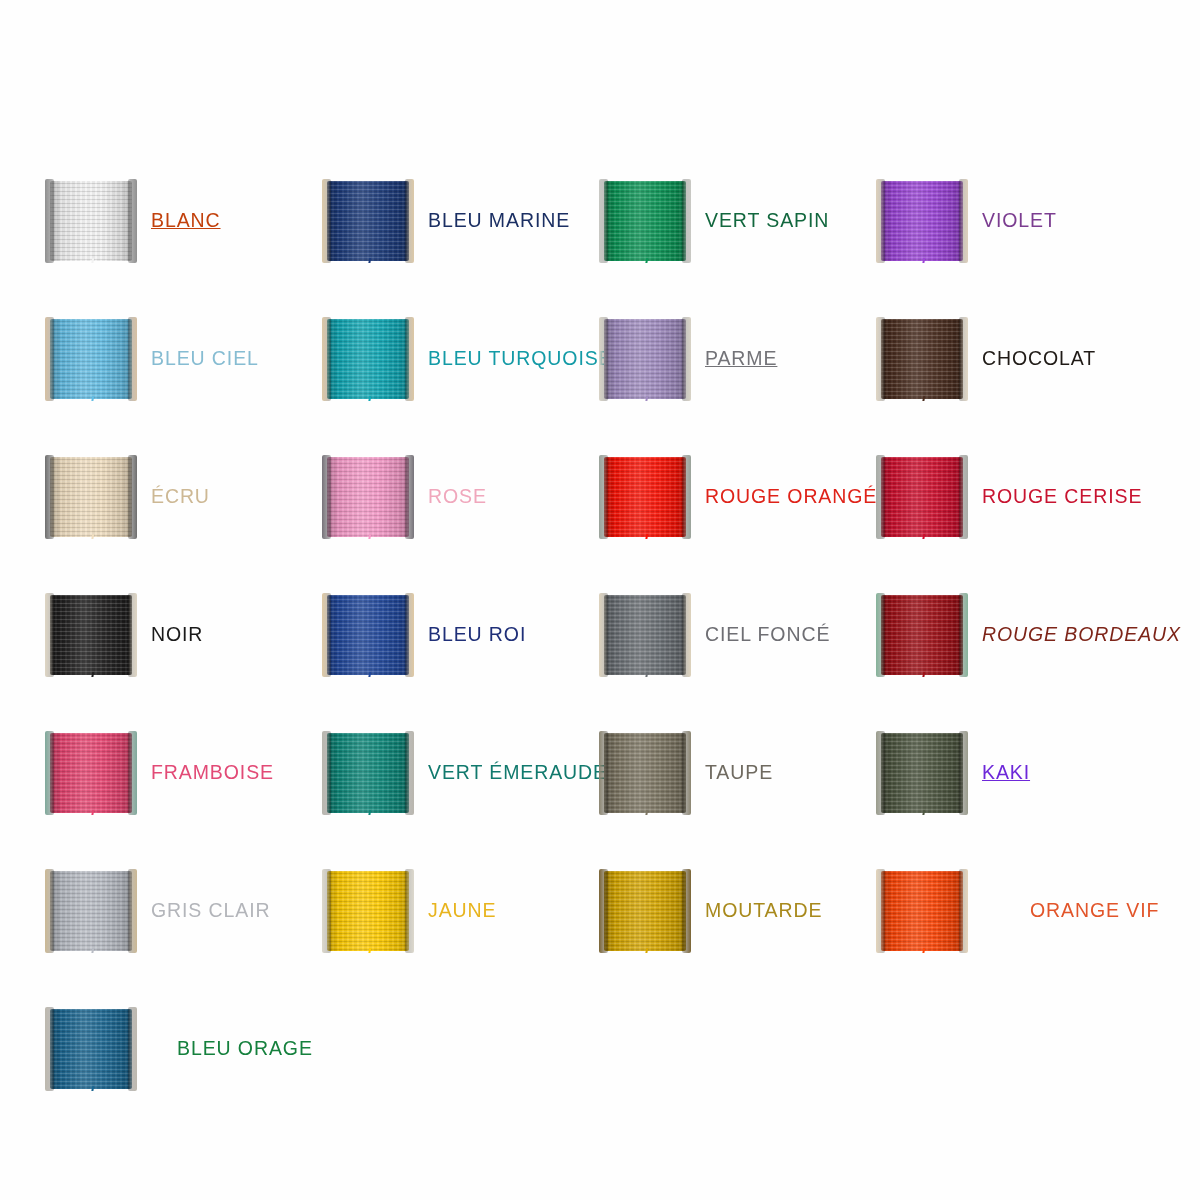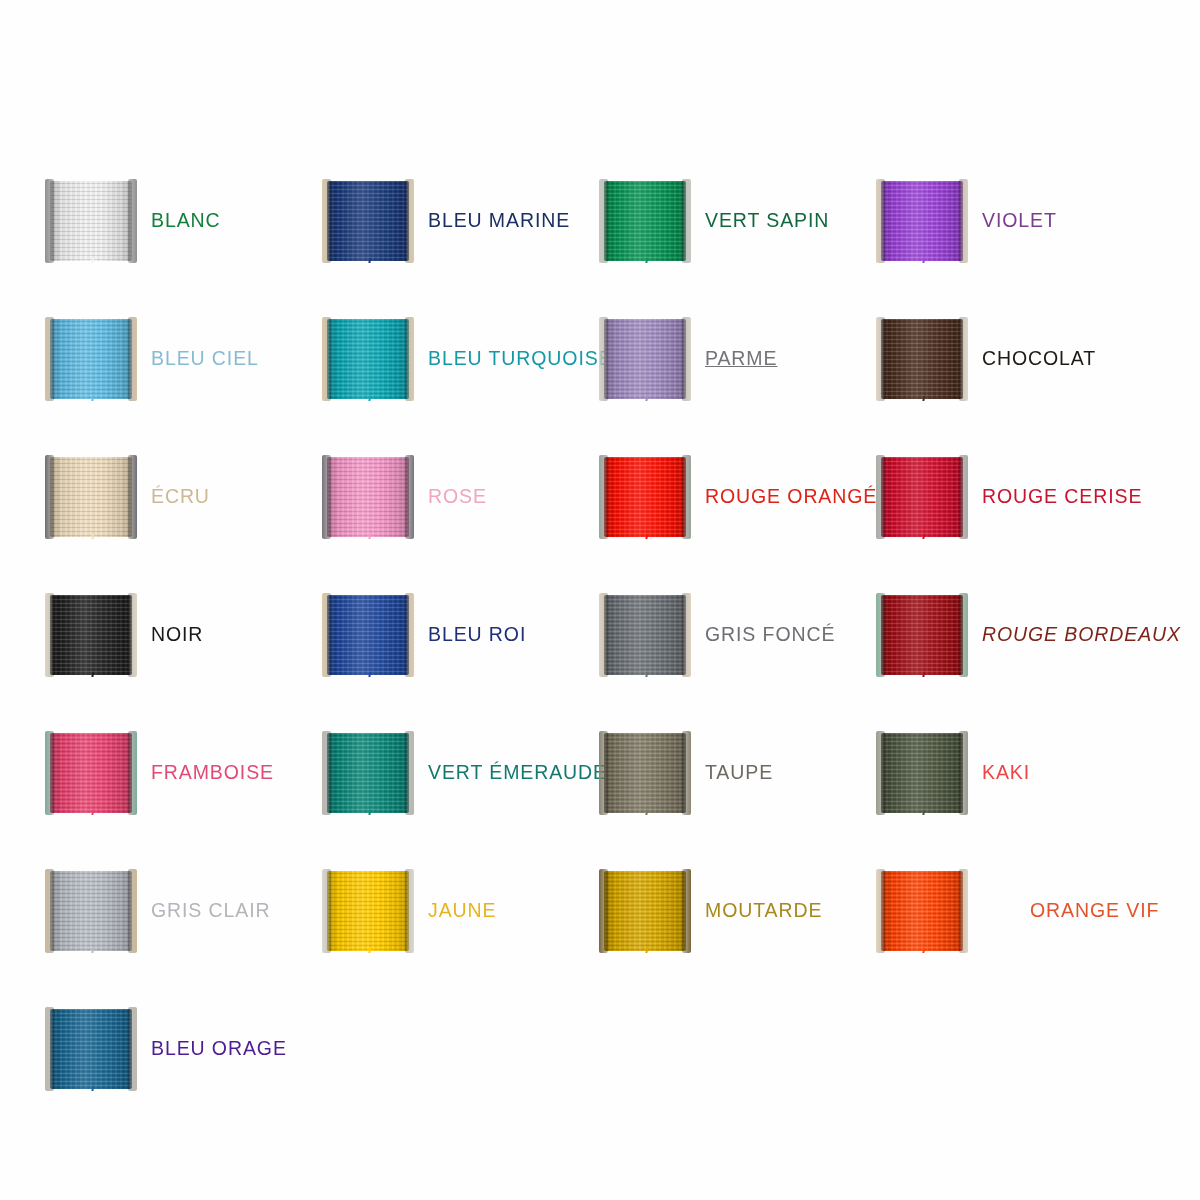--- a/index.html
+++ b/index.html
@@ -130,21 +130,21 @@
 
 <div id="chart">
   <div class="grid">
       <div class="cell">
         <div class="spool">
           <div class="flange-l" style="background: linear-gradient(to right, rgb(143, 143, 143), rgba(0, 0, 0, 0.25));"></div>
           <div class="thread" style="background: rgb(242, 242, 242);"></div>
           <div class="flange-r" style="background: linear-gradient(to left, rgb(143, 143, 143), rgba(0, 0, 0, 0.25));"></div>
           <div class="tail" style="background: rgb(242, 242, 242);"></div>
         </div>
-        <span class="label" style="color: #15803d;">BLANC</span>
+        <span class="label" style="color: #c2410c; text-decoration: underline;">BLANC</span>
       </div>
       <div class="cell">
         <div class="spool">
           <div class="flange-l" style="background: linear-gradient(to right, rgb(220, 201, 168), rgba(0, 0, 0, 0.25));"></div>
           <div class="thread" style="background: rgb(27, 58, 122);"></div>
           <div class="flange-r" style="background: linear-gradient(to left, rgb(220, 201, 168), rgba(0, 0, 0, 0.25));"></div>
           <div class="tail" style="background: rgb(27, 58, 122);"></div>
         </div>
         <span class="label" style="color: rgb(27, 47, 99);">BLEU MARINE</span>
       </div>
@@ -256,21 +256,21 @@
         </div>
         <span class="label" style="color: rgb(31, 47, 120);">BLEU ROI</span>
       </div>
       <div class="cell">
         <div class="spool">
           <div class="flange-l" style="background: linear-gradient(to right, rgb(221, 210, 188), rgba(0, 0, 0, 0.25));"></div>
           <div class="thread" style="background: rgb(107, 112, 117);"></div>
           <div class="flange-r" style="background: linear-gradient(to left, rgb(221, 210, 188), rgba(0, 0, 0, 0.25));"></div>
           <div class="tail" style="background: rgb(107, 112, 117);"></div>
         </div>
-        <span class="label" style="color: rgb(110, 110, 115);">GRIS FONCÉ</span>
+        <span class="label" style="color: rgb(110, 110, 115);">CIEL FONCÉ</span>
       </div>
       <div class="cell">
         <div class="spool">
           <div class="flange-l" style="background: linear-gradient(to right, rgb(134, 179, 154), rgba(0, 0, 0, 0.25));"></div>
           <div class="thread" style="background: rgb(158, 15, 22);"></div>
           <div class="flange-r" style="background: linear-gradient(to left, rgb(134, 179, 154), rgba(0, 0, 0, 0.25));"></div>
           <div class="tail" style="background: rgb(158, 15, 22);"></div>
         </div>
         <span class="label" style="color: rgb(125, 36, 24); font-style: italic;">ROUGE BORDEAUX</span>
       </div>
@@ -301,21 +301,21 @@
         </div>
         <span class="label" style="color: rgb(111, 106, 96);">TAUPE</span>
       </div>
       <div class="cell">
         <div class="spool">
           <div class="flange-l" style="background: linear-gradient(to right, rgb(154, 156, 140), rgba(0, 0, 0, 0.25));"></div>
           <div class="thread" style="background: rgb(77, 86, 64);"></div>
           <div class="flange-r" style="background: linear-gradient(to left, rgb(154, 156, 140), rgba(0, 0, 0, 0.25));"></div>
           <div class="tail" style="background: rgb(77, 86, 64);"></div>
         </div>
-        <span class="label" style="color: #ef4444;">KAKI</span>
+        <span class="label" style="color: #6d28d9; text-decoration: underline;">KAKI</span>
       </div>
       <div class="cell">
         <div class="spool">
           <div class="flange-l" style="background: linear-gradient(to right, rgb(203, 184, 148), rgba(0, 0, 0, 0.25));"></div>
           <div class="thread" style="background: rgb(184, 188, 196);"></div>
           <div class="flange-r" style="background: linear-gradient(to left, rgb(203, 184, 148), rgba(0, 0, 0, 0.25));"></div>
           <div class="tail" style="background: rgb(184, 188, 196);"></div>
         </div>
         <span class="label" style="color: rgb(179, 181, 186);">GRIS CLAIR</span>
       </div>
@@ -346,17 +346,17 @@
         </div>
         <span class="label" style="color: rgb(226, 85, 42); margin-left: 48px;">ORANGE VIF</span>
       </div>
       <div class="cell">
         <div class="spool">
           <div class="flange-l" style="background: linear-gradient(to right, rgb(189, 184, 174), rgba(0, 0, 0, 0.25));"></div>
           <div class="thread" style="background: rgb(26, 102, 145);"></div>
           <div class="flange-r" style="background: linear-gradient(to left, rgb(189, 184, 174), rgba(0, 0, 0, 0.25));"></div>
           <div class="tail" style="background: rgb(26, 102, 145);"></div>
         </div>
-        <span class="label" style="color: #4c1d95;">BLEU ORAGE</span>
+        <span class="label" style="color: #15803d; margin-left: 26px;">BLEU ORAGE</span>
       </div>
       <div class="cell empty"></div>
     </div>
 </div>
 
 </body></html>

